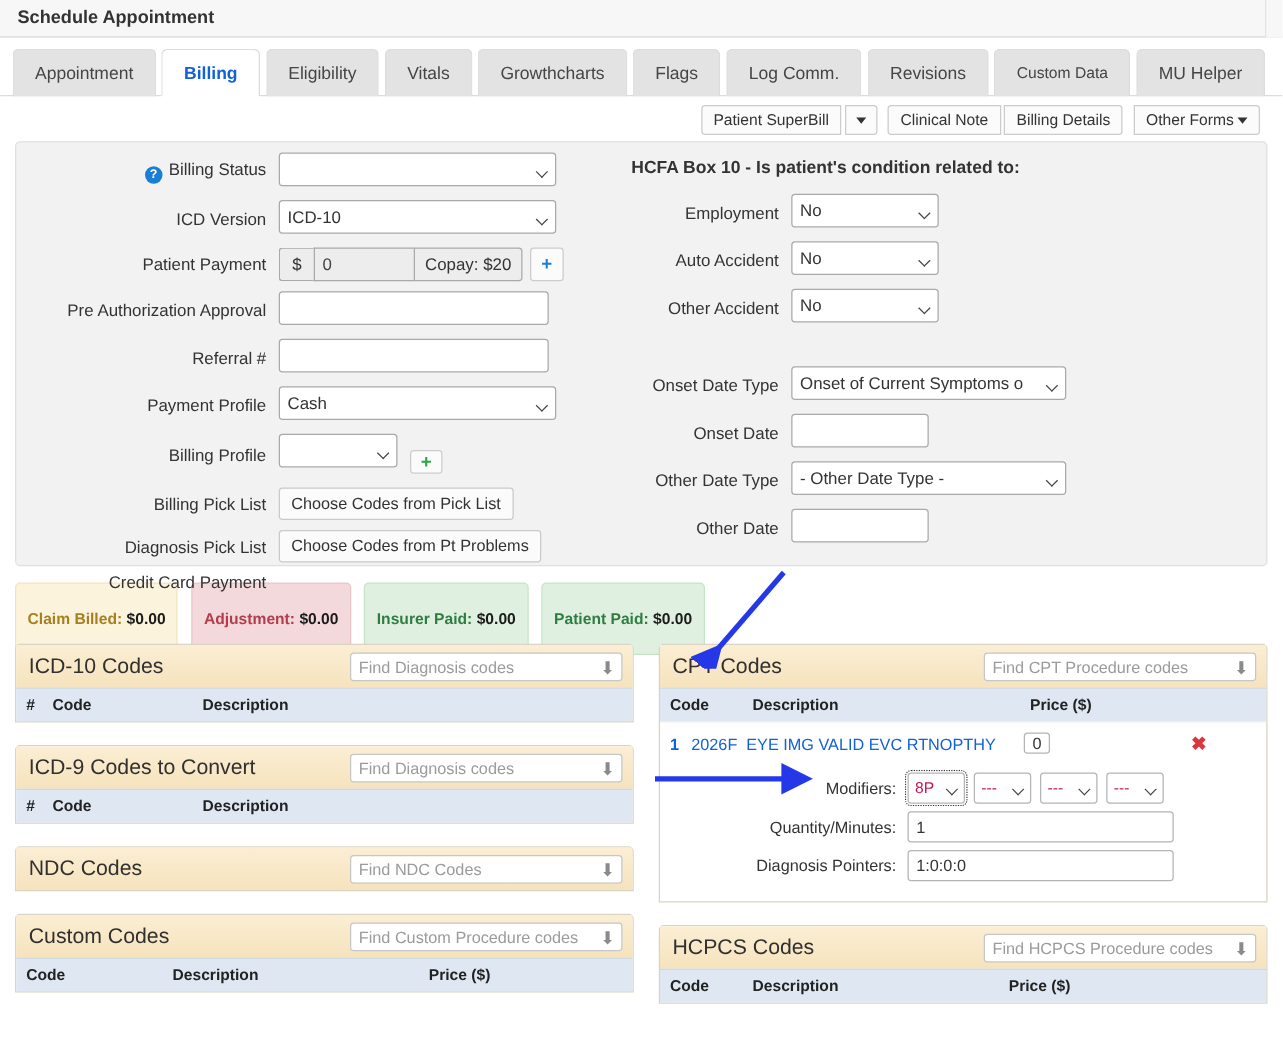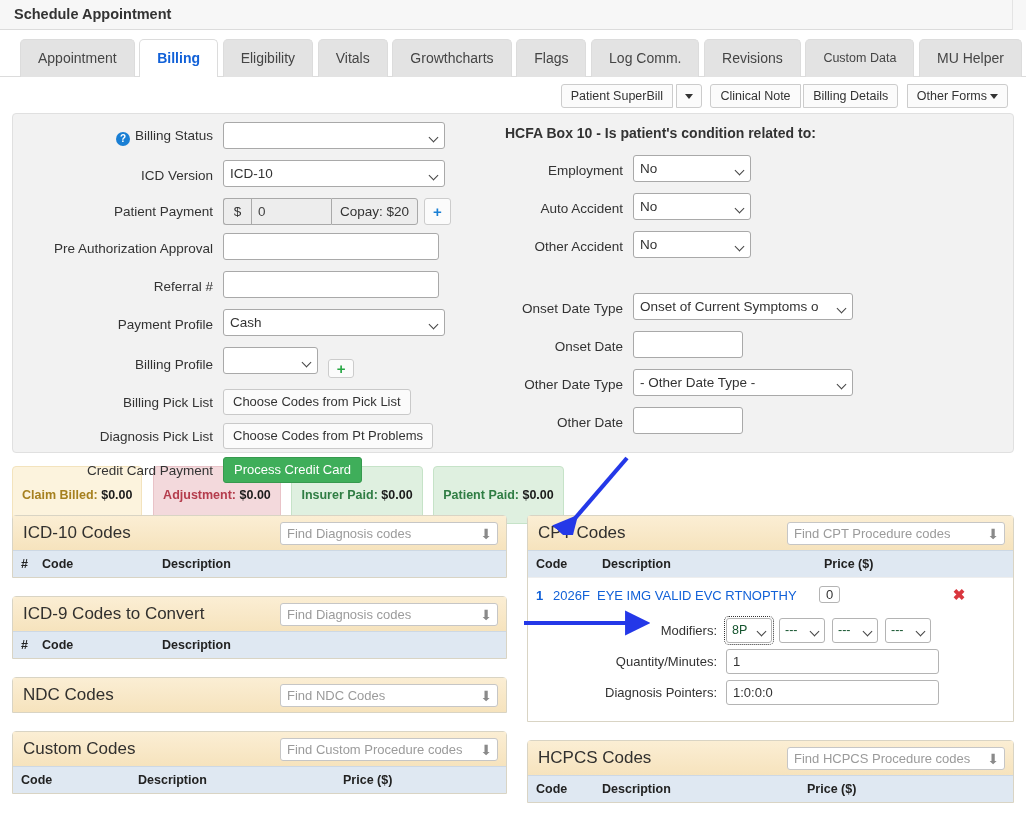--- a/index.html
+++ b/index.html
@@ -27,21 +27,21 @@
     width: 14px; height: 30px;
     background: #f7f7f7;
     border-left: 1px solid #e4e4e4;
   }
 
   
   .tabbar {
     position: relative;
     height: 38px;
     margin: 9px 0 0 0;
-    padding-left: 20px;
+    padding-left: 10px;
     border-bottom: 1px solid #dcdcdc;
     white-space: nowrap;
   }
   .tab {
     display: inline-block;
     height: 38px;
     line-height: 37px;
     padding: 0 17px;
     background: #e3e3e3;
     border: 1px solid #dcdcdc;
@@ -332,21 +332,21 @@
   .msel {
     display: inline-block;
     position: relative;
     width: 46px; height: 25px; line-height: 23px;
     border: 1px solid #b4b4b4;
     border-radius: 3px;
     background: #fff;
     font-size: 12.5px;
     padding: 0 18px 0 5px;
     margin-right: 7px;
-    color: #14532d;
+    color: #be185d;
     overflow: hidden;
   }
   .msel.focused { outline: 1px dotted #333; outline-offset: 1px; }
   .msel::after {
     content: "";
     position: absolute; right: 6px; top: 9px;
     width: 6px; height: 6px;
     border-right: 1.5px solid #444;
     border-bottom: 1.5px solid #444;
     transform: rotate(45deg);
@@ -463,21 +463,20 @@
         <div class="fctl"><span class="btn-pick">Choose Codes from Pick List</span></div>
       </div>
 
       <div class="frow">
         <div class="flabel">Diagnosis Pick List</div>
         <div class="fctl"><span class="btn-pick">Choose Codes from Pt Problems</span></div>
       </div>
 
       <div class="frow">
         <div class="flabel">Credit Card Payment</div>
-        <div class="fctl"><span class="btn-green">Process Credit Card</span></div>
       </div>
 
     </div>
 
     <div class="col-right">
       <div class="hcfa-title">HCFA Box 10 - Is patient's condition related to:</div>
 
       <div class="frow">
         <div class="rlabel">Employment</div>
         <div class="fctl"><span class="sel" style="width:118px">No</span></div>

